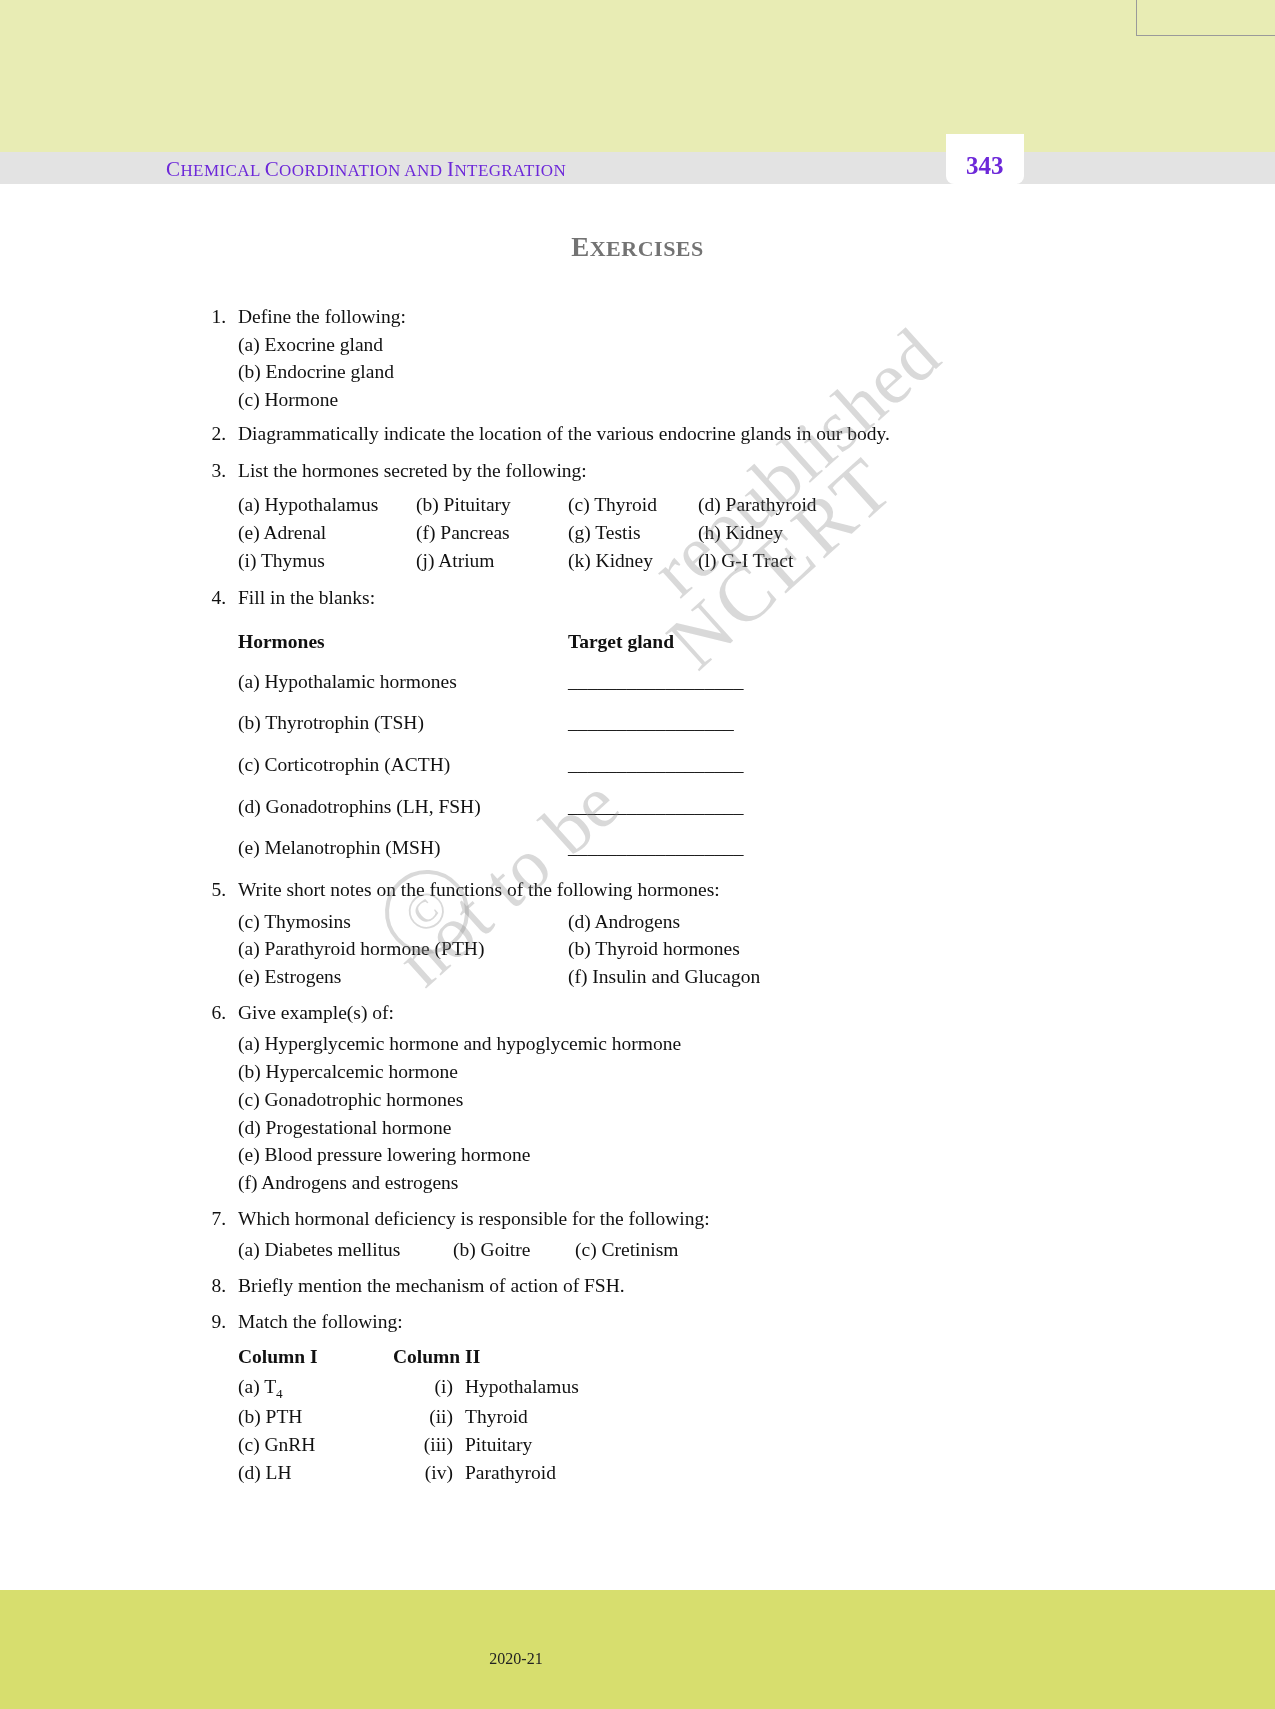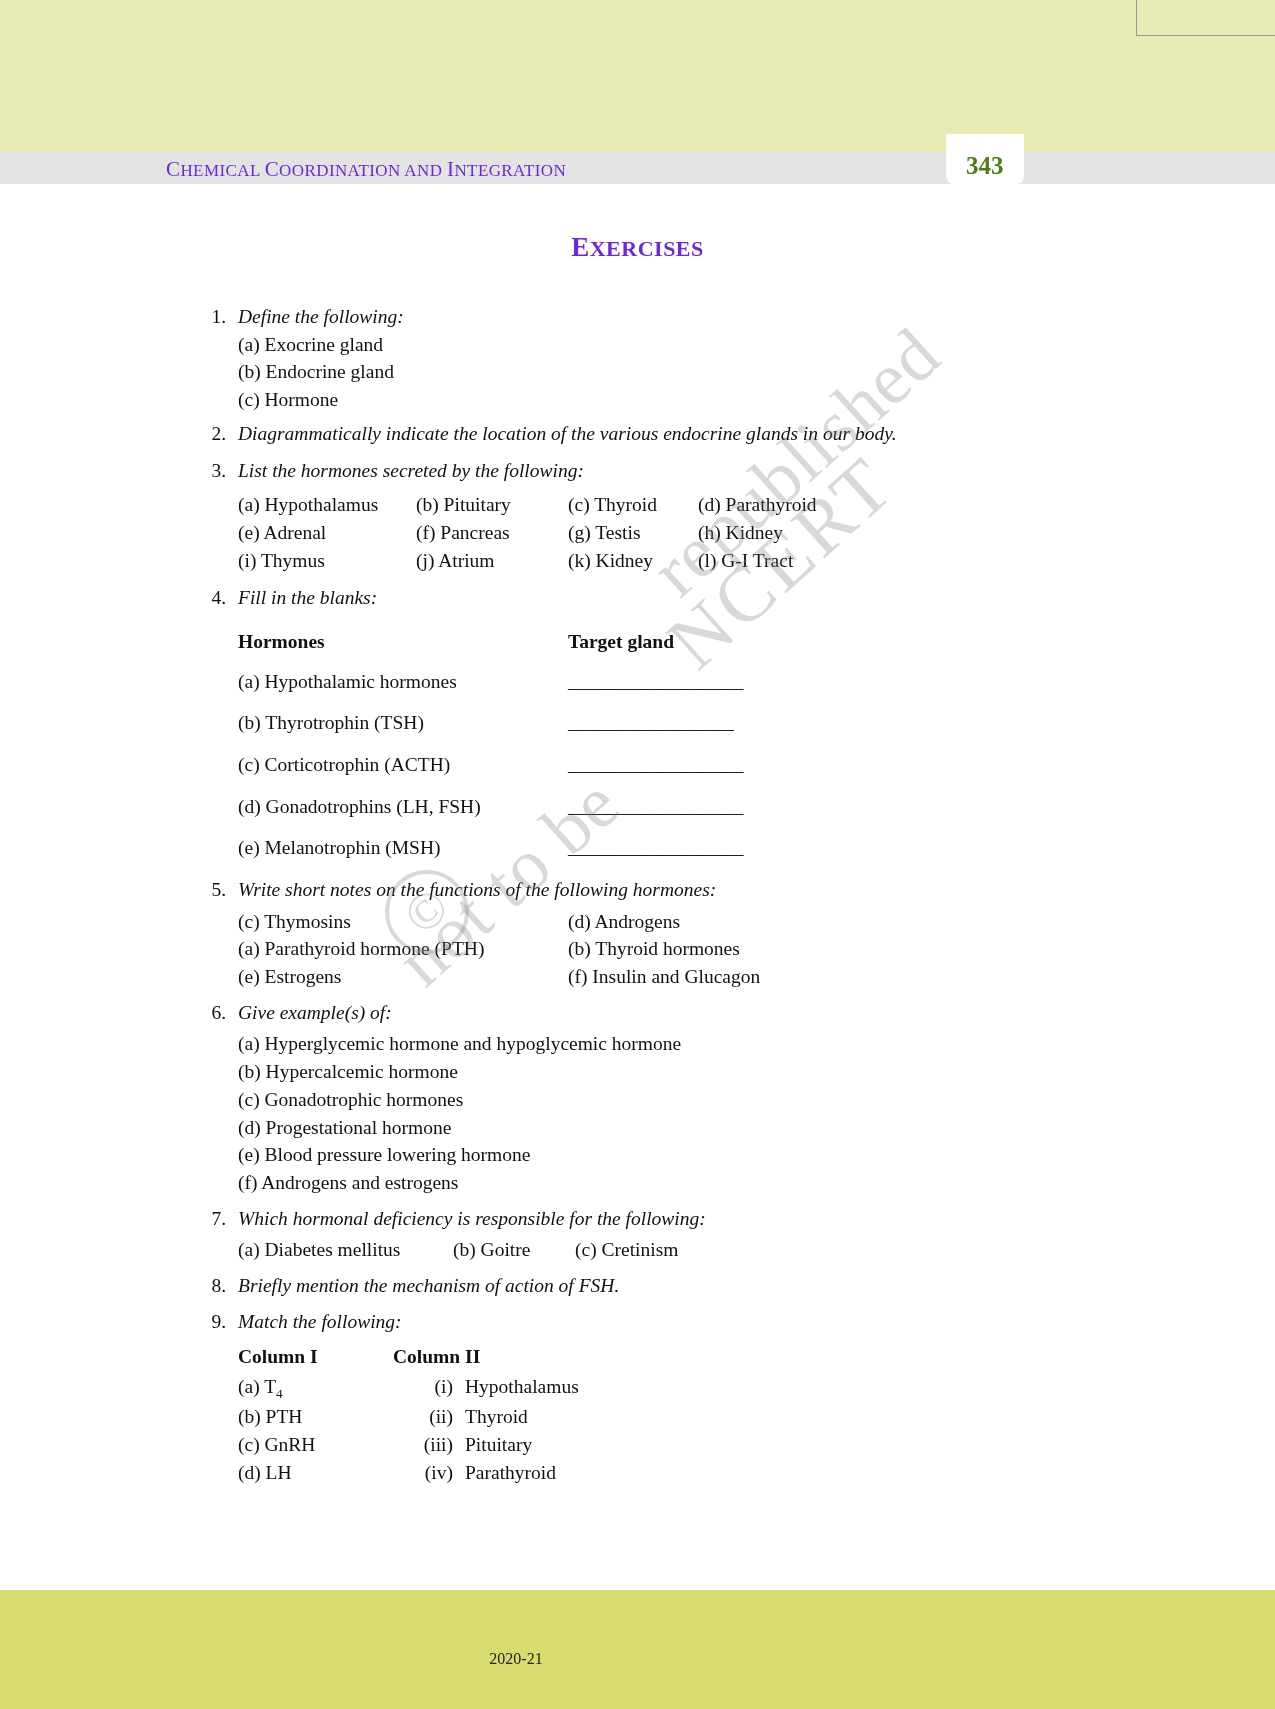--- a/index.html
+++ b/index.html
@@ -78,21 +78,21 @@
     height: 50px;
     background: #ffffff;
     border-radius: 0 0 8px 8px;
   }
   .page-number {
     position: absolute;
     left: 966px;
     top: 152px;
     font-size: 25px;
     font-weight: bold;
-    color: #4d7c0f;
+    color: #6d28d9;
   }
 
   
   .bottom-band {
     position: absolute;
     left: 0;
     top: 1590px;
     width: 1275px;
     height: 119px;
     background: #d7de6e;
@@ -109,21 +109,21 @@
 
   
   .content {
     position: absolute;
     left: 0;
     top: 184px;
     width: 1275px;
   }
   .exercises-title {
     text-align: center;
-    color: #6d28d9;
+    color: #737373;
     font-size: 22px;
     font-weight: bold;
     letter-spacing: 0.5px;
     margin-top: 48px;
   }
   .exercises-title .cap {
     font-size: 27px;
   }
 
   .qlist {
@@ -143,21 +143,20 @@
     position: absolute;
     left: 0;
     top: 0;
     width: 30px;
     text-align: right;
     font-size: 19.5px;
   }
   .q > .stem {
     display: block;
     text-align: justify;
-    font-style: italic;
   }
   .sub {
     margin-left: 0px;
     padding-left: 0px;
   }
   .sub-line {
     display: block;
     white-space: nowrap;
   }
   .cols {

